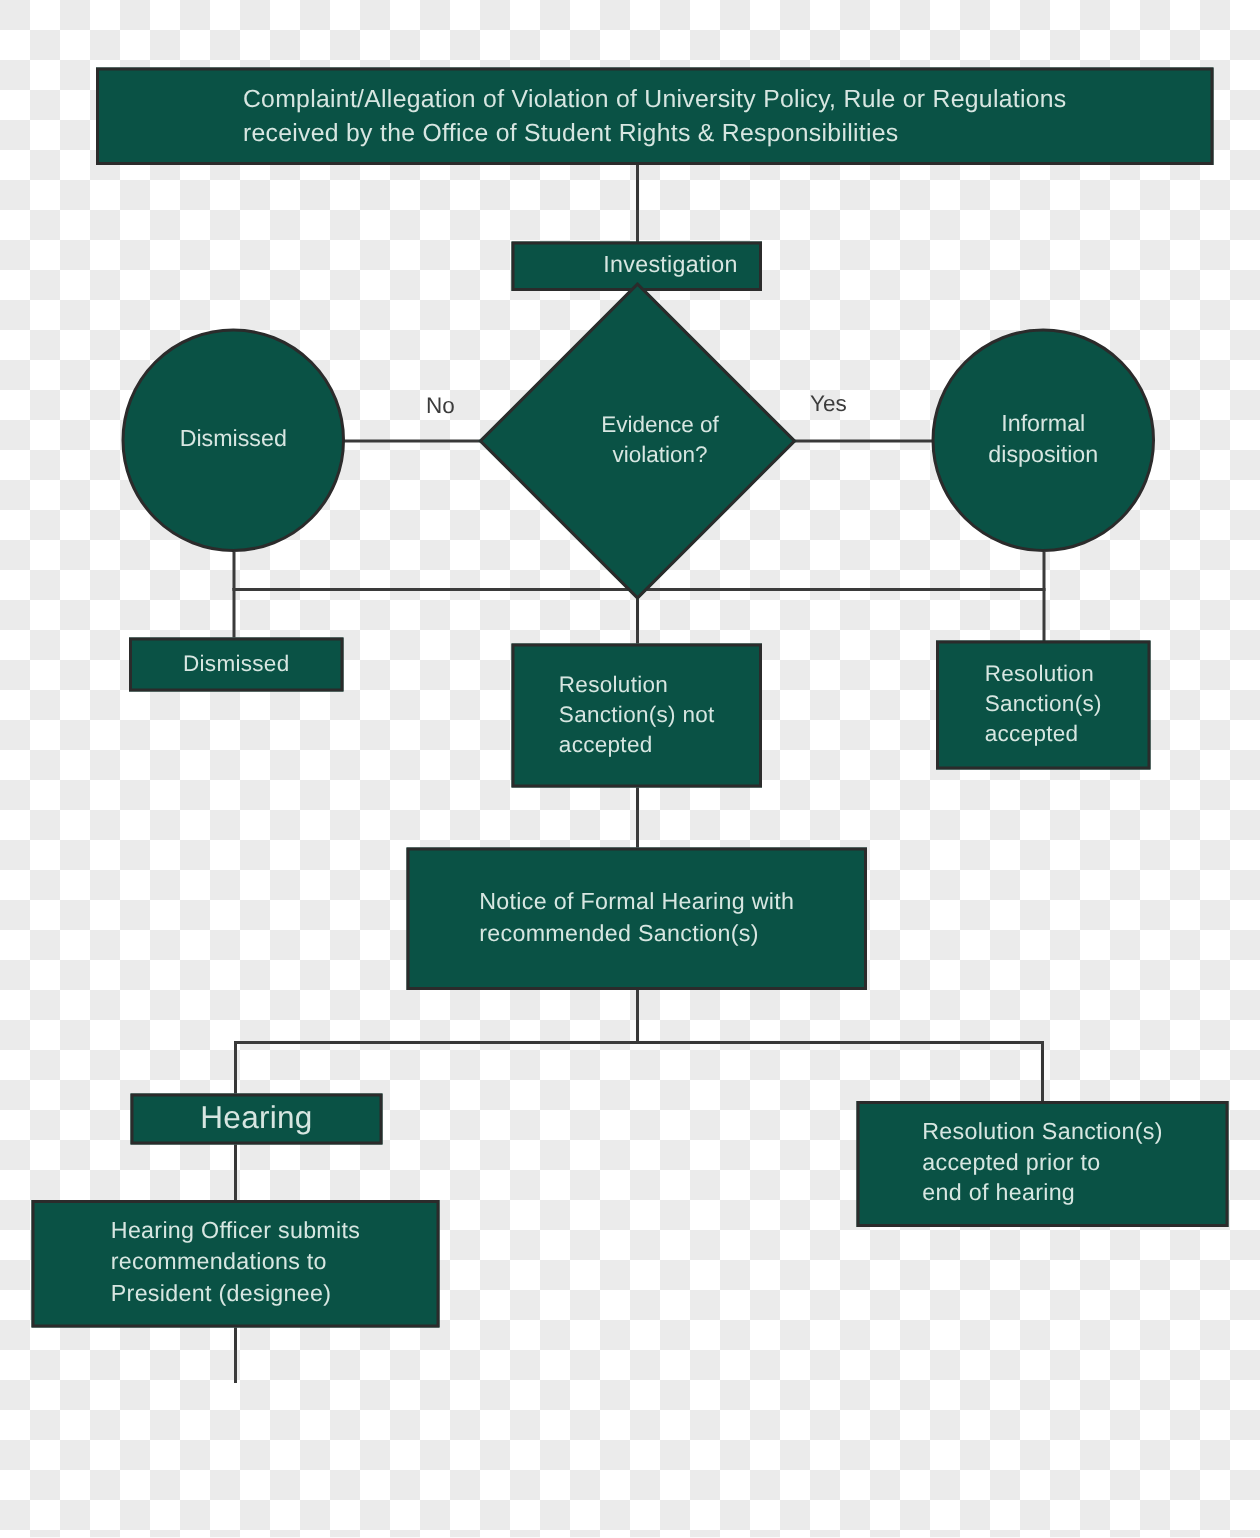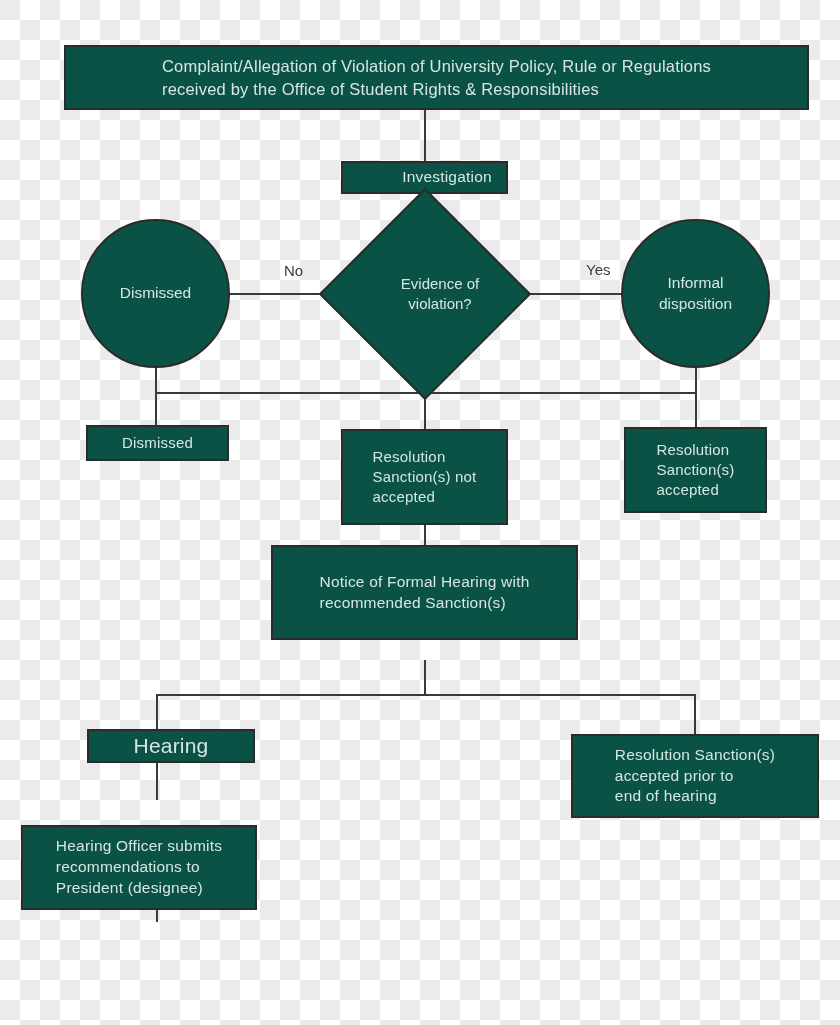--- a/index.html
+++ b/index.html
@@ -140,39 +140,39 @@
     <div class="diamond-label" style="font-size:15px;">Evidence of
 violation?</div>
   </div>
 
   <div class="circle" style="left:81px; top:219px; width:149px; height:149px; font-size:15.5px;">Dismissed</div>
 
   <div class="circle" style="left:621px; top:219px; width:149px; height:149px; font-size:15.5px;">Informal
 disposition</div>
 
   <span class="edge-label" style="left:284px; top:262px; font-size:15px;">No</span>
-  <span class="edge-label" style="left:540px; top:261px; font-size:15px;padding-left:46px;">Yes</span>
+  <span class="edge-label" style="left:540px; top:261px; font-size:15px;">Yes</span>
 
   <div class="node" style="left:86px; top:425px; width:143px; height:36px; font-size:15px;">Dismissed</div>
 
   <div class="node" style="left:341px; top:429px; width:167px; height:96px; font-size:15px;">Resolution
 Sanction(s) not
 accepted</div>
 
   <div class="node" style="left:624px; top:427px; width:143px; height:86px; font-size:15px;">Resolution
 Sanction(s)
 accepted</div>
 
-  <div class="node" style="left:271px; top:545px; width:307px; height:95px; font-size:15.5px;">Notice of Formal Hearing with
+  <div class="node" style="left:271px; top:565px; width:307px; height:95px; font-size:15.5px;">Notice of Formal Hearing with
 recommended Sanction(s)</div>
 
   <div class="node" style="left:87px; top:729px; width:168px; height:34px; font-size:21px;">Hearing</div>
 
   <div class="node" style="left:571px; top:734px; width:248px; height:84px; font-size:15.5px;">Resolution Sanction(s)
 accepted prior to
 end of hearing</div>
 
-  <div class="node" style="left:21px; top:800px; width:236px; height:85px; font-size:15.5px;margin-top:25px;">Hearing Officer submits
+  <div class="node" style="left:21px; top:800px; width:272px; height:85px; font-size:15.5px;">Hearing Officer submits
 recommendations  to
 President (designee)</div>
 
 
 </div>
 
 </body></html>

